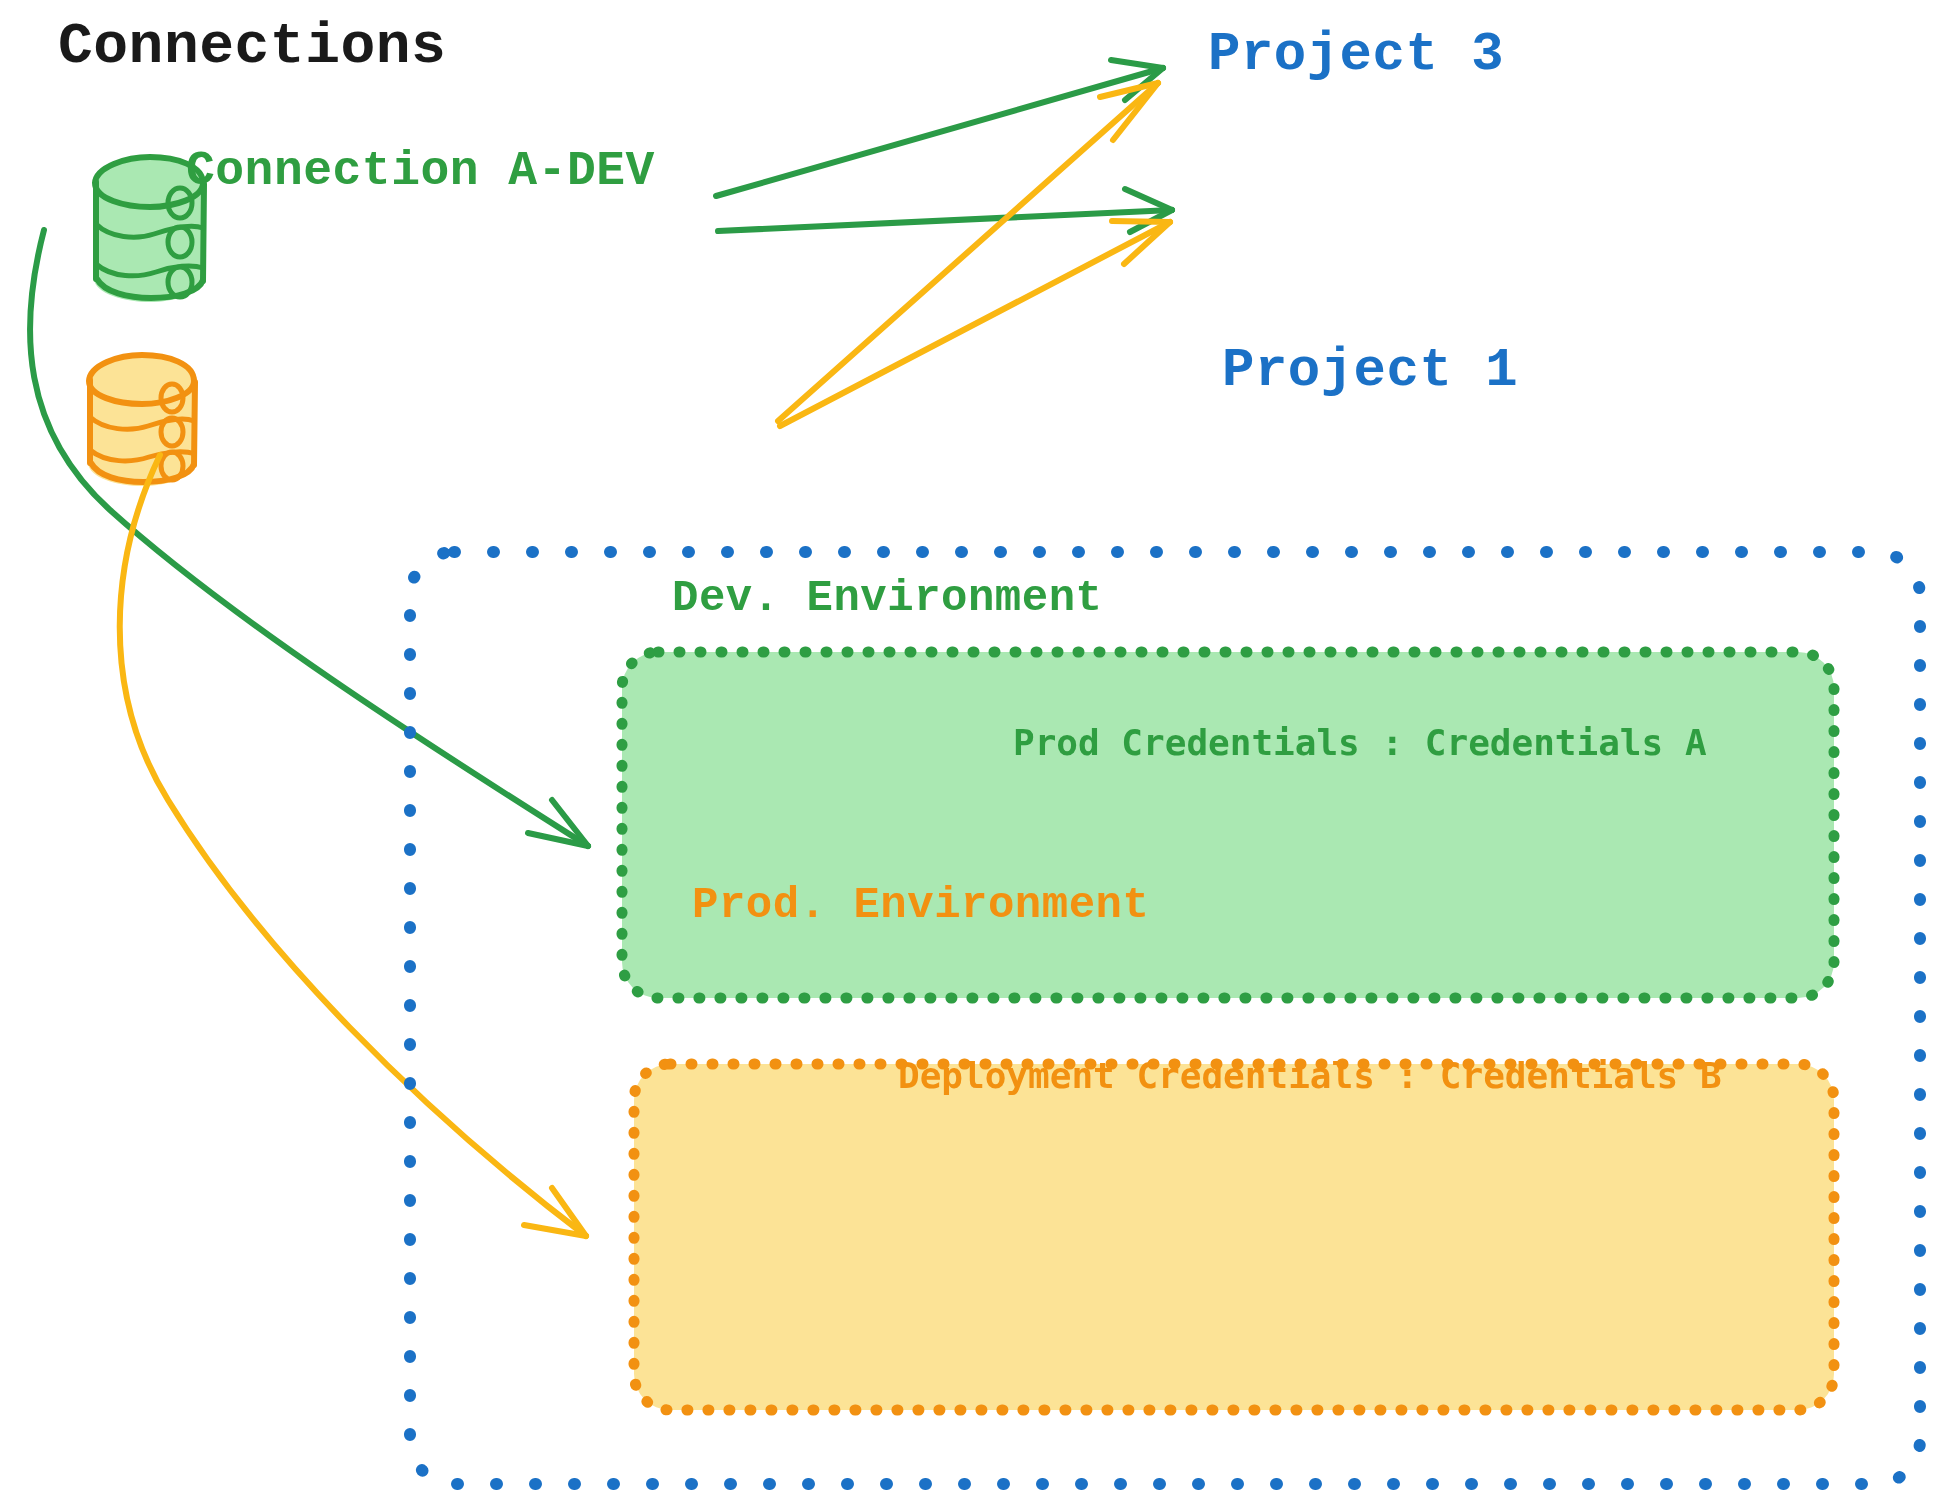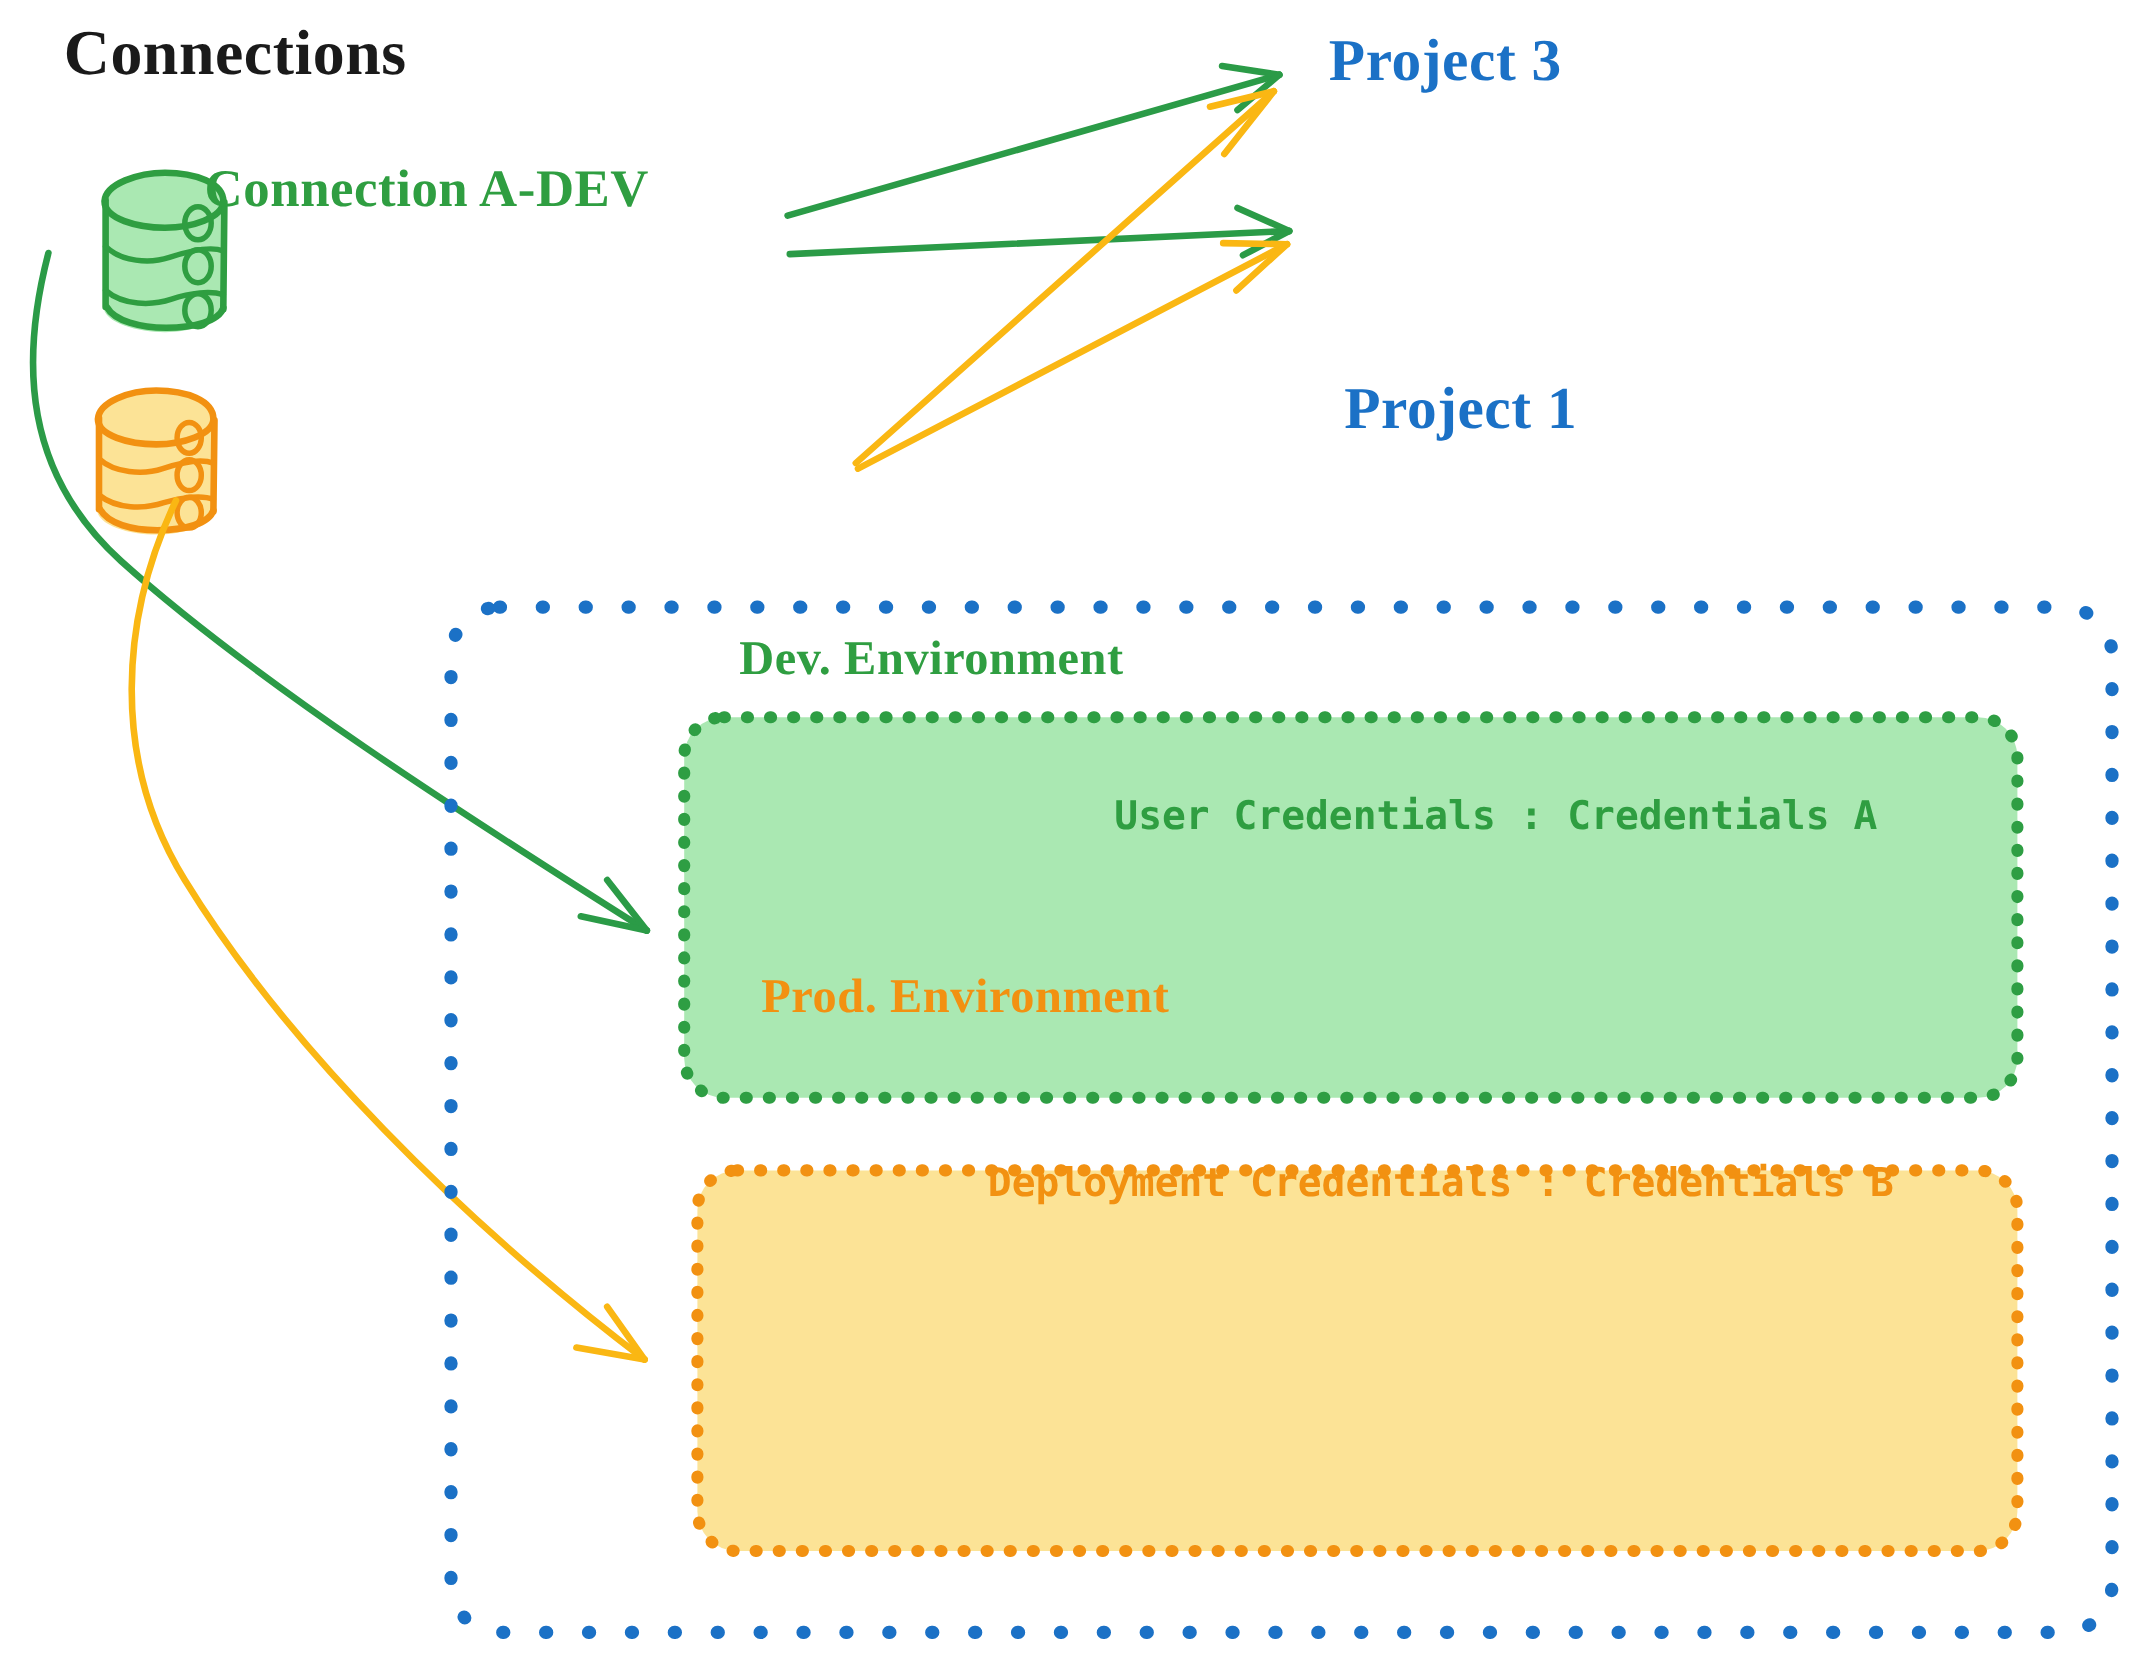--- a/index.html
+++ b/index.html
@@ -19,21 +19,21 @@
     overflow: hidden;
   }
   #diagram-svg {
     position: absolute;
     left: 0;
     top: 0;
     width: 1948px;
     height: 1506px;
   }
   .hand-text {
-    font-family: Liberation Serif, serif;
+    font-family: Liberation Mono, monospace;
     font-weight: 700;
     white-space: nowrap;
     position: absolute;
     letter-spacing: 0.5px;
     text-align: center;
   }
   .mono-text {
     font-family: "DejaVu Sans Mono", monospace;
     font-weight: 700;
     white-space: nowrap;
@@ -193,19 +193,19 @@
   <div class="hand-text" id="label-conn-a">Connection A-DEV</div>
 
 
   <div class="hand-text" id="label-project-3">Project 3</div>
 
 
   <div class="hand-text" id="label-project-1">Project 1</div>
 
   <div class="hand-text" id="label-dev-env">Dev. Environment</div>
 
-  <div class="mono-text" id="label-dev-creds">User Credentials : Credentials A</div>
+  <div class="mono-text" id="label-dev-creds">Prod Credentials : Credentials A</div>
 
   <div class="hand-text" id="label-prod-env">Prod. Environment</div>
 
   <div class="mono-text" id="label-prod-creds">Deployment Credentials : Credentials B</div>
 
 </div>
 
 </body></html>

